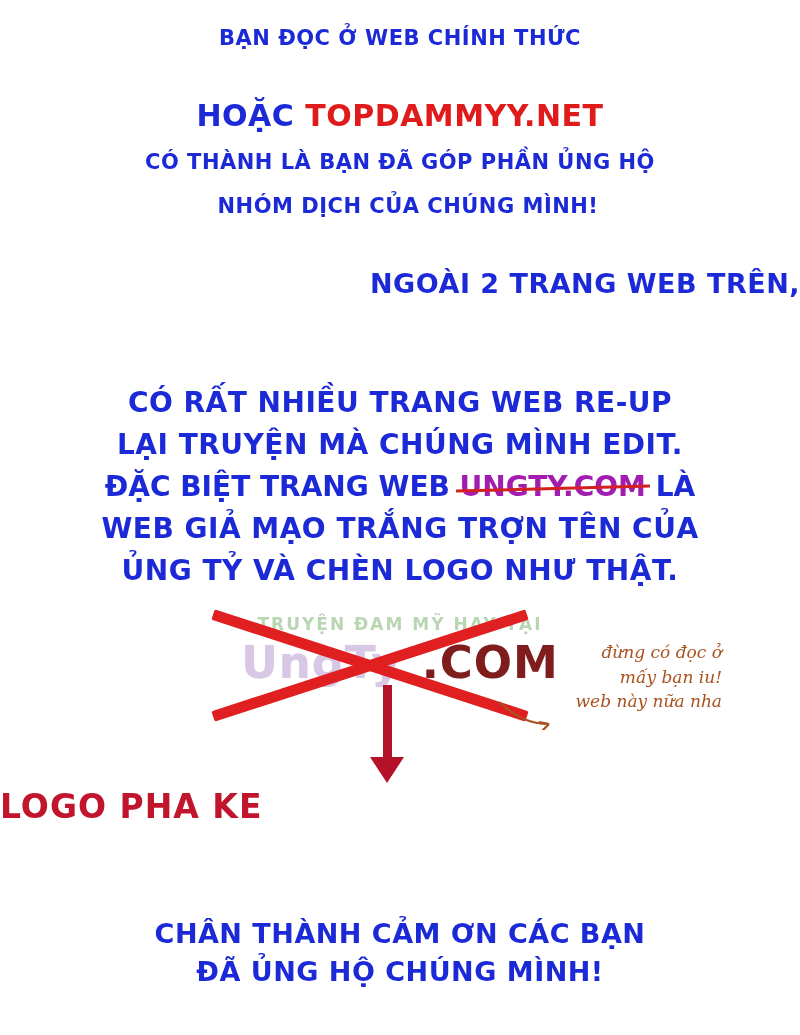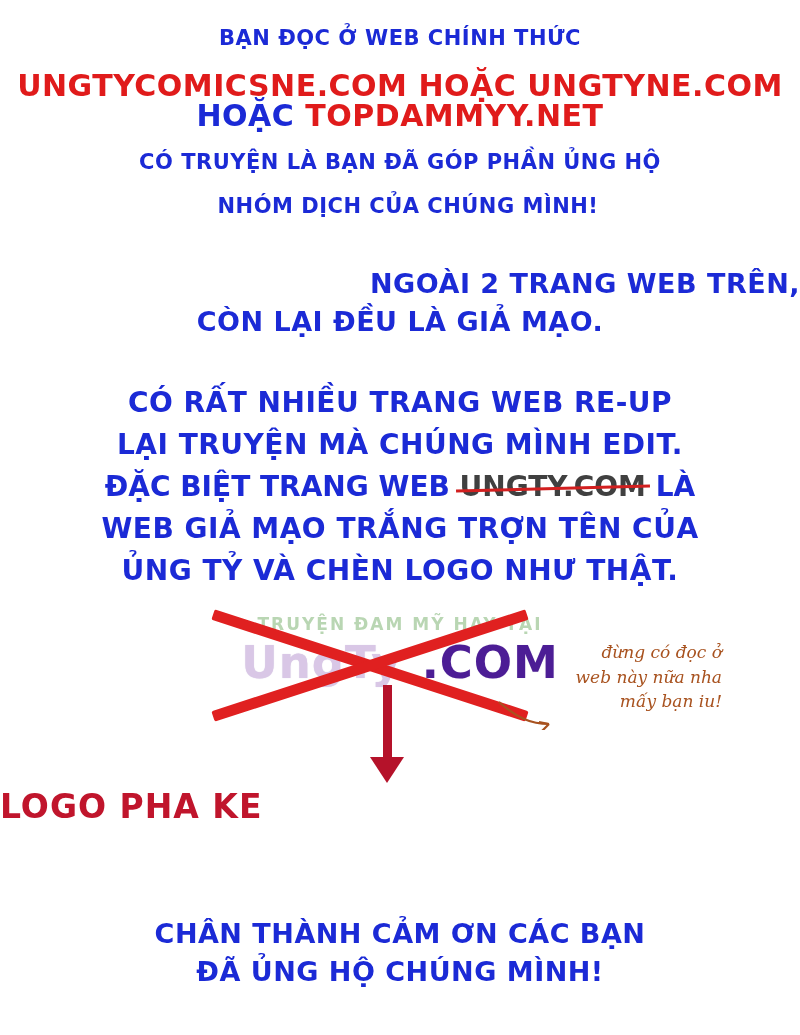--- a/index.html
+++ b/index.html
@@ -59,21 +59,21 @@
   
   .inline-row {
     position: absolute;
     width: 100%;
     text-align: center;
     white-space: nowrap;
   }
   .strike-wrap {
     position: relative;
     display: inline-block;
-    color: #404040;
+    color: #a21caf;
     text-align: right;
   }
   .strike-wrap::after {
     content: "";
     position: absolute;
     left: -4px;
     right: -4px;
     top: 52%;
     height: 3px;
     background: #d21f1f;
@@ -98,21 +98,21 @@
   }
   .wm-big {
     font-size: 45px;
     color: #cfe0c5;
     font-weight: bold;
     letter-spacing: 1px;
     margin-top: 2px;
     text-shadow: 0 0 1px #d8cfe4;
   }
   .wm-big .p1 { color: #d9c7e6; }
-  .wm-big .p2 { color: #4c1d95; margin-left: 20px; }
+  .wm-big .p2 { color: #7f1d1d; margin-left: 20px; }
 
   
   .x-bar {
     position: absolute;
     background: #e02020;
     height: 11px;
     border-radius: 2px;
   }
   .x1 {
     left: 205px;
@@ -187,36 +187,30 @@
     color: #1b2ad6;
   }
 </style>
 </head>
 <body>
 
 <div class="page">
 
   <div class="line hdr blue" style="top:28px;">BẠN ĐỌC Ở WEB CHÍNH THỨC</div>
 
-  <div class="line hdr2" style="top:68px;">
-    <span class="red">UNGTYCOMICSNE.COM</span>
-    <span class="red">HOẶC</span>
-    <span class="red">UNGTYNE.COM</span>
-  </div>
 
   <div class="line hdr2" style="top:98px;">
     <span class="blue">HOẶC</span>
     <span class="red">TOPDAMMYY.NET</span>
   </div>
 
-  <div class="line hdr blue" style="top:152px;">CÓ TRUYỆN LÀ BẠN ĐÃ GÓP PHẦN ỦNG HỘ</div>
+  <div class="line hdr blue" style="top:152px;">CÓ THÀNH LÀ BẠN ĐÃ GÓP PHẦN ỦNG HỘ</div>
   <div class="line hdr blue" style="top:196px;padding-left:8px;">NHÓM DỊCH CỦA CHÚNG MÌNH!</div>
 
   <div class="line mid" style="top:268px;text-align:right;">NGOÀI 2 TRANG WEB TRÊN,</div>
-  <div class="line mid" style="top:306px;">CÒN LẠI ĐỀU LÀ GIẢ MẠO.</div>
 
   <div class="line body-line" style="top:428px;">LẠI TRUYỆN MÀ CHÚNG MÌNH EDIT.</div>
   <div class="line body-line" style="top:386px;">CÓ RẤT NHIỀU TRANG WEB RE-UP</div>
 
   <div class="inline-row body-line" style="top:470px;">
     <span>ĐẶC BIỆT TRANG WEB</span>
     <span class="strike-wrap">UNGTY.COM</span>
     <span>LÀ</span>
   </div>
 
@@ -237,20 +231,20 @@
   <div class="arrow-head"></div>
 
   <div class="logo-fake">LOGO PHA KE</div>
 
   <svg class="note-arrow" viewBox="0 0 60 30">
     <path d="M2 2 C 20 18, 34 24, 52 24" stroke="#a8521f" stroke-width="2.2" fill="none"></path>
     <path d="M52 24 L 42 22 M52 24 L 45 31" stroke="#a8521f" stroke-width="2.2" fill="none"></path>
   </svg>
   <div class="note">
     <div>đừng có đọc ở</div>
+    <div>mấy bạn iu!</div>
     <div>web này nữa nha</div>
-    <div>mấy bạn iu!</div>
   </div>
 
   <div class="line footer-line" style="top:956px;">ĐÃ ỦNG HỘ CHÚNG MÌNH!</div>
   <div class="line footer-line" style="top:918px;">CHÂN THÀNH CẢM ƠN CÁC BẠN</div>
 
 </div>
 
 </body></html>

